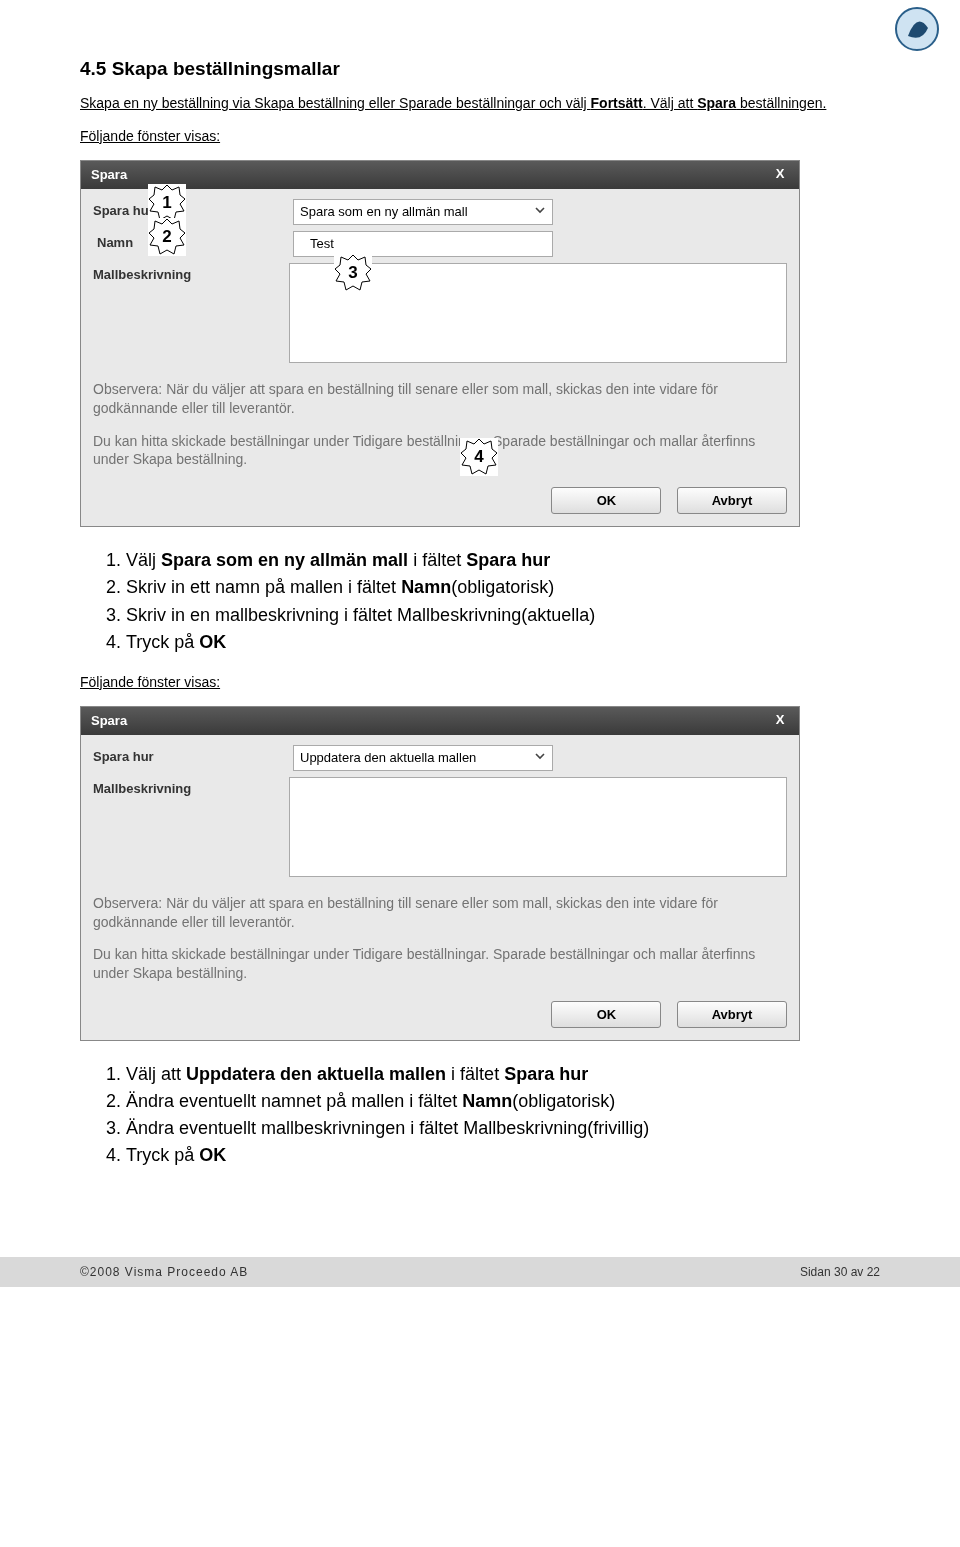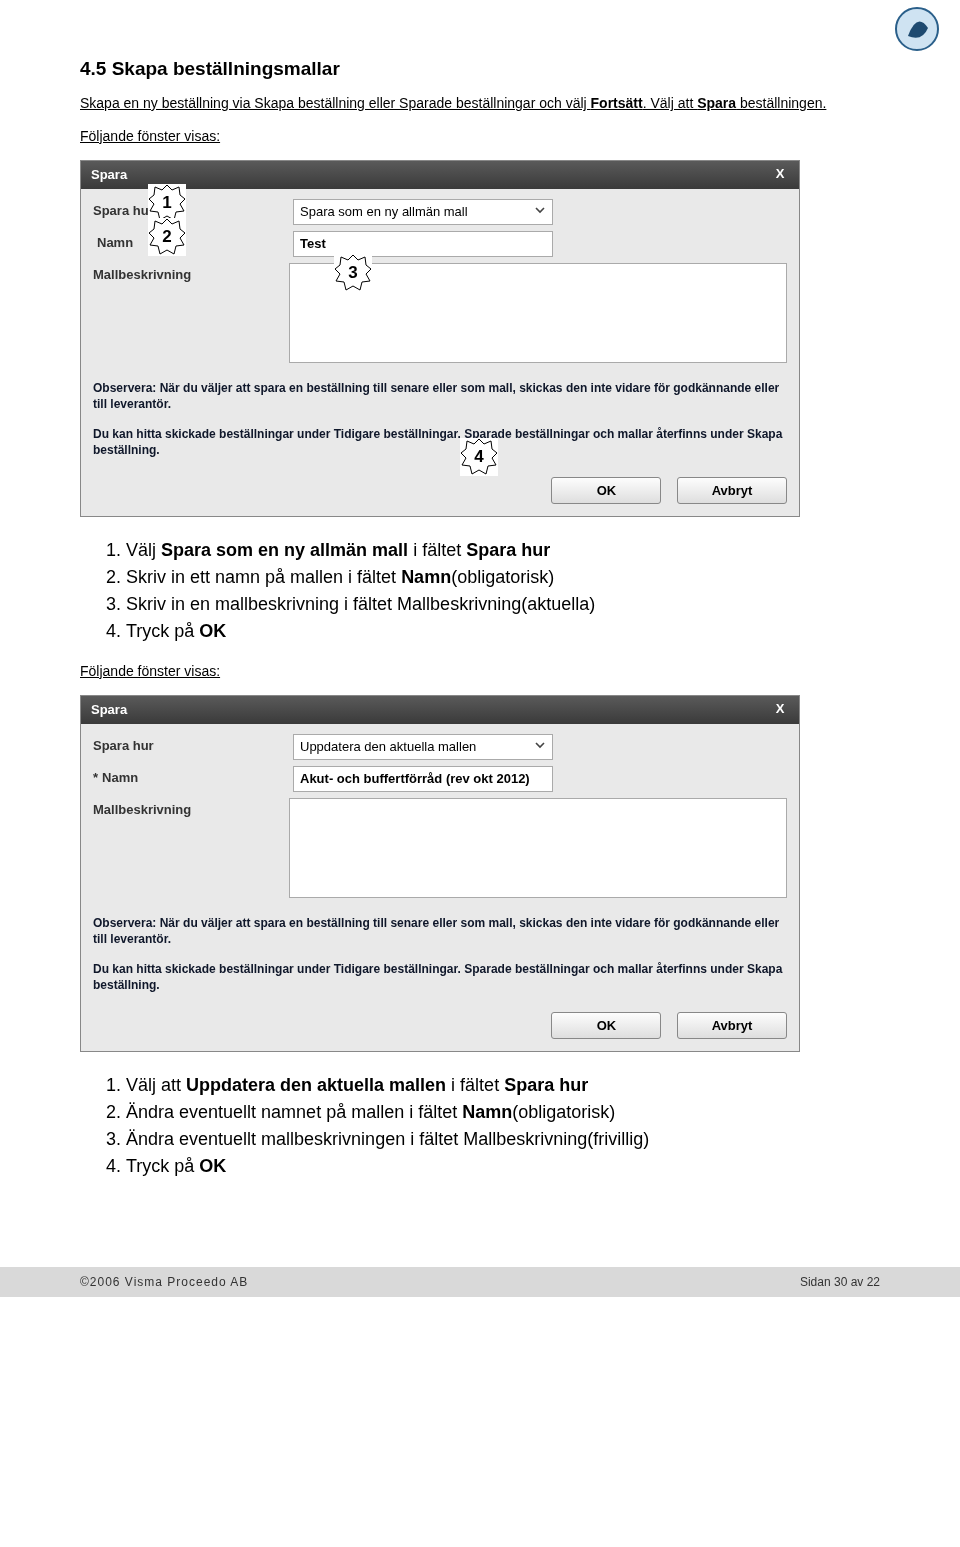--- a/index.html
+++ b/index.html
@@ -92,39 +92,37 @@
     justify-content: space-between;
     padding: 0 6px;
     font-size: 13px;
   }
   .sel .chev { display: inline-block; }
   .sel .chev svg { width: 12px; height: 12px; }
   .txt {
     width: 260px;
     height: 26px;
     border: 1px solid #aaa;
-    padding: 0 6px;
+    padding: 0 16px;
     font-size: 13px;
     font-family: Arial, sans-serif;
-    font-weight: bold;
   }
   .ta {
     width: 498px;
     height: 100px;
     border: 1px solid #aaa;
     background: #fff;
     resize: none;
     font-family: Arial, sans-serif;
   }
   .note-text {
-    color: #0f172a;
-    font-size: 12px;
+    color: #737373;
+    font-size: 14px;
     line-height: 1.35;
     margin: 14px 0 8px 0;
-    font-weight: bold;
   }
   .btn-row {
     text-align: right;
     margin-top: 18px;
   }
   .btn {
     display: inline-block;
     min-width: 110px;
     text-align: center;
     padding: 5px 0;
@@ -277,26 +275,20 @@
           <div class="ctl">
             <div class="sel">
               <span>Uppdatera den aktuella mallen</span>
               <span class="chev"><svg viewBox="0 0 12 12">
                     <path d="M2 4 L6 8 L10 4" fill="none" stroke="#444" stroke-width="1.6"></path>
                   </svg></span>
             </div>
           </div>
         </div>
         <div class="field-row">
-          <div class="lbl"><span class="req">*</span><span>Namn</span></div>
-          <div class="ctl">
-            <input class="txt" type="text" value="Akut- och buffertförråd (rev okt 2012)" style="">
-          </div>
-        </div>
-        <div class="field-row">
           <div class="lbl">Mallbeskrivning</div>
           <div class="ctl">
             <textarea class="ta" style=""></textarea>
           </div>
         </div>
         <p class="note-text">Observera: När du väljer att spara en beställning till senare eller som mall, skickas den inte vidare för godkännande eller till leverantör.</p>
         <p class="note-text">Du kan hitta skickade beställningar under Tidigare beställningar. Sparade beställningar och mallar återfinns under Skapa beställning.</p>
         <div class="btn-row">
           <span class="btn">OK</span>
           <span class="btn">Avbryt</span>
@@ -307,15 +299,15 @@
 
   <ol class="steps">
     <li>Välj att <b>Uppdatera den aktuella mallen</b> i fältet <b>Spara hur</b></li>
     <li>Ändra eventuellt namnet på mallen i fältet <b>Namn</b>(obligatorisk)</li>
     <li>Ändra eventuellt mallbeskrivningen i fältet Mallbeskrivning(frivillig)</li>
     <li>Tryck på <b>OK</b></li>
   </ol>
 </div>
 
 <div class="footer-bar">
-  <span>©2006 Visma Proceedo AB</span>
+  <span>©2008 Visma Proceedo AB</span>
   <span class="right">Sidan 30 av 22</span>
 </div>
 
 </body></html>

